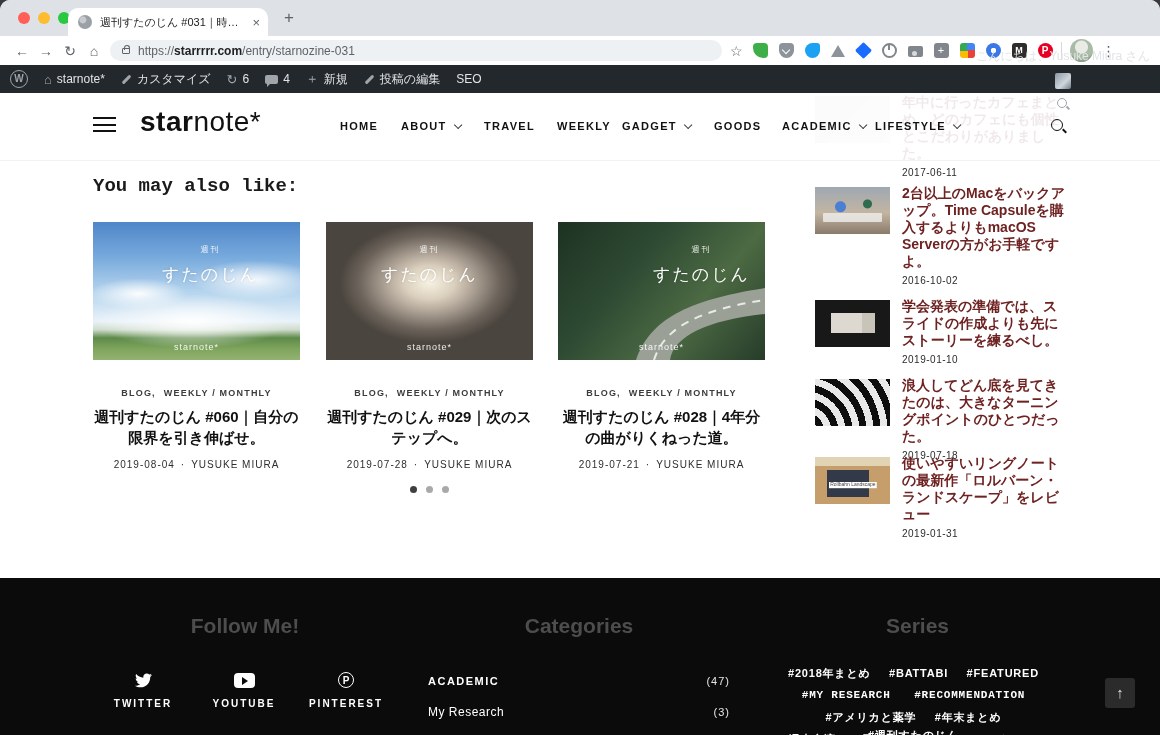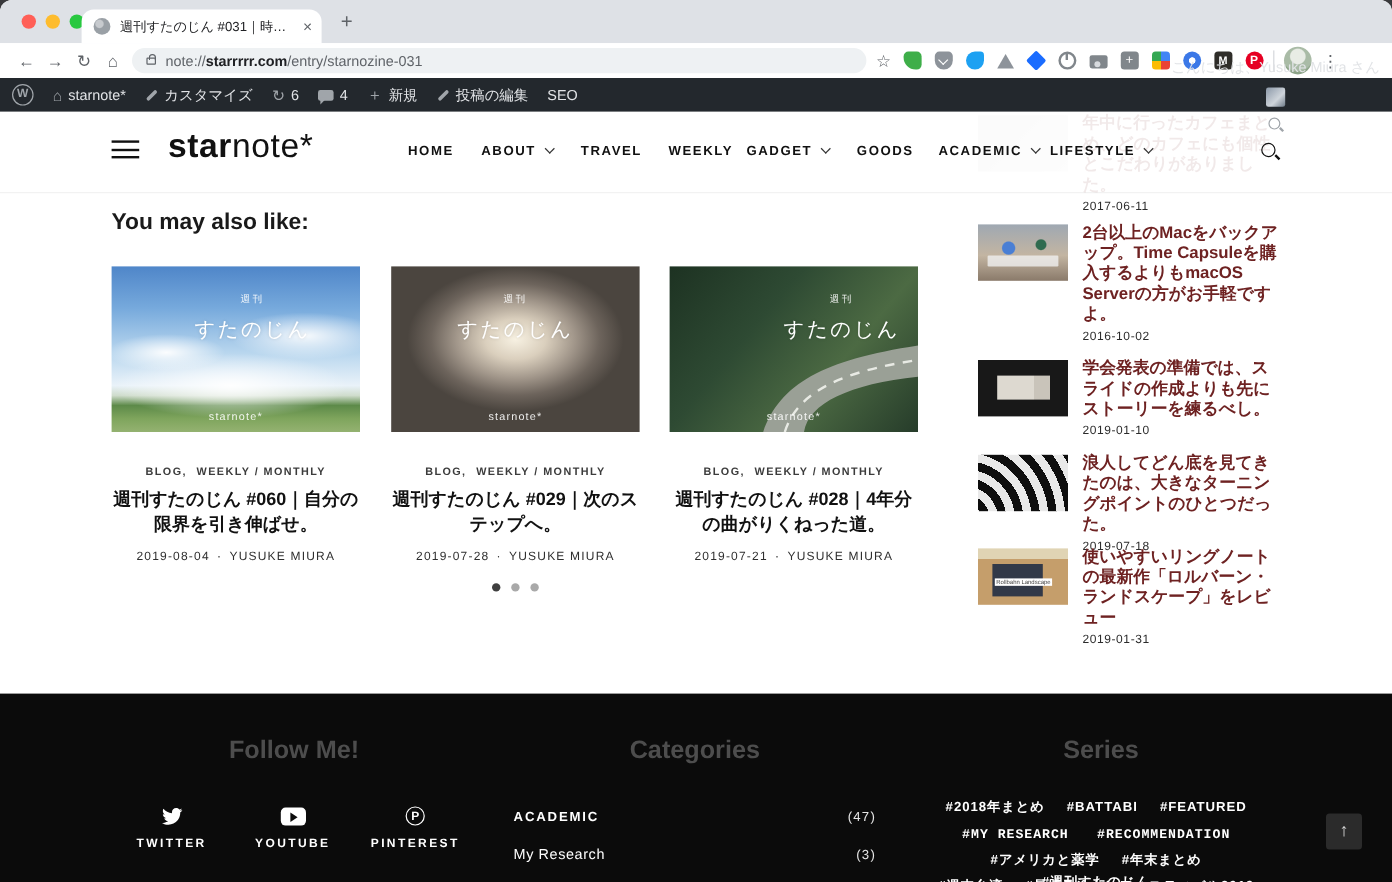--- a/index.html
+++ b/index.html
@@ -93,21 +93,21 @@
               color:#111; z-index:11; white-space:nowrap; }
   .caret { display:inline-block; width:6px; height:6px; border:1.4px solid #333; border-top:none;
            border-left:none; transform:rotate(45deg) translateY(-3px); margin-left:6px; }
   .hdr-search { position:absolute; left:1050px; top:118px; width:17px; height:17px; z-index:11; }
   .hdr-search::before { content:""; position:absolute; left:1px; top:1px; width:10px; height:10px;
                         border:1.8px solid #111; border-radius:50%; }
   .hdr-search::after { content:""; position:absolute; left:12px; top:12px; width:5px; height:2px;
                        background:#111; transform:rotate(45deg); }
 
   
-  .main-heading { position:absolute; left:93px; top:175px; font-size:19px; font-weight:bold; color:#1a1a1a; }
+  .main-heading { position:absolute; left:93px; top:175px; font-size:19px; font-weight:bold; color:#1a1a1a;font-family:Liberation Mono, monospace; }
   .card { position:absolute; top:222px; width:207px; }
   .card.c1 { left:93px; } .card.c2 { left:326px; } .card.c3 { left:558px; }
   .card-img { position:relative; width:207px; height:138px; overflow:hidden; }
   .img1 { background:linear-gradient(180deg,#4f86c9 0%,#76a9dc 25%,#b8d6ee 52%,#e9f2f9 72%,
           #cfdccc 78%,#5d8a49 84%,#7fa55d 92%,#94b271 100%); }
   .img1::after { content:""; position:absolute; inset:0; background:
       radial-gradient(ellipse 70px 22px at 22% 52%, rgba(255,255,255,.95), transparent 70%),
       radial-gradient(ellipse 90px 28px at 78% 42%, rgba(255,255,255,.9), transparent 70%),
       radial-gradient(ellipse 130px 36px at 48% 72%, rgba(255,255,255,.95), transparent 75%); }
   .img2 { background:radial-gradient(ellipse 90px 60px at 50% 44%, #f7f1e2 0%, #dacfbd 28%,
@@ -197,21 +197,21 @@
     <span class="newtab">+</span>
   </div>
 
   <div class="toolbar">
     <span class="navbtn">←</span>
     <span class="navbtn">→</span>
     <span class="navbtn">↻</span>
     <span class="navbtn">⌂</span>
     <div class="urlbar">
       <span class="lock"></span>
-      <span class="url"><span>note://</span><b>starrrrr.com</b><span>/entry/starnozine-031</span></span>
+      <span class="url"><span>https://</span><b>starrrrr.com</b><span>/entry/starnozine-031</span></span>
     </div>
     <span class="bm-star">☆</span>
     <div class="ext">
       <span class="xicon ev"></span>
       <span class="xicon pk"></span>
       <span class="xicon tw-ext"></span>
       <span class="xicon dr"></span>
       <span class="xicon db"></span>
       <span class="xicon pw"></span>
       <span class="xicon cam"></span>

